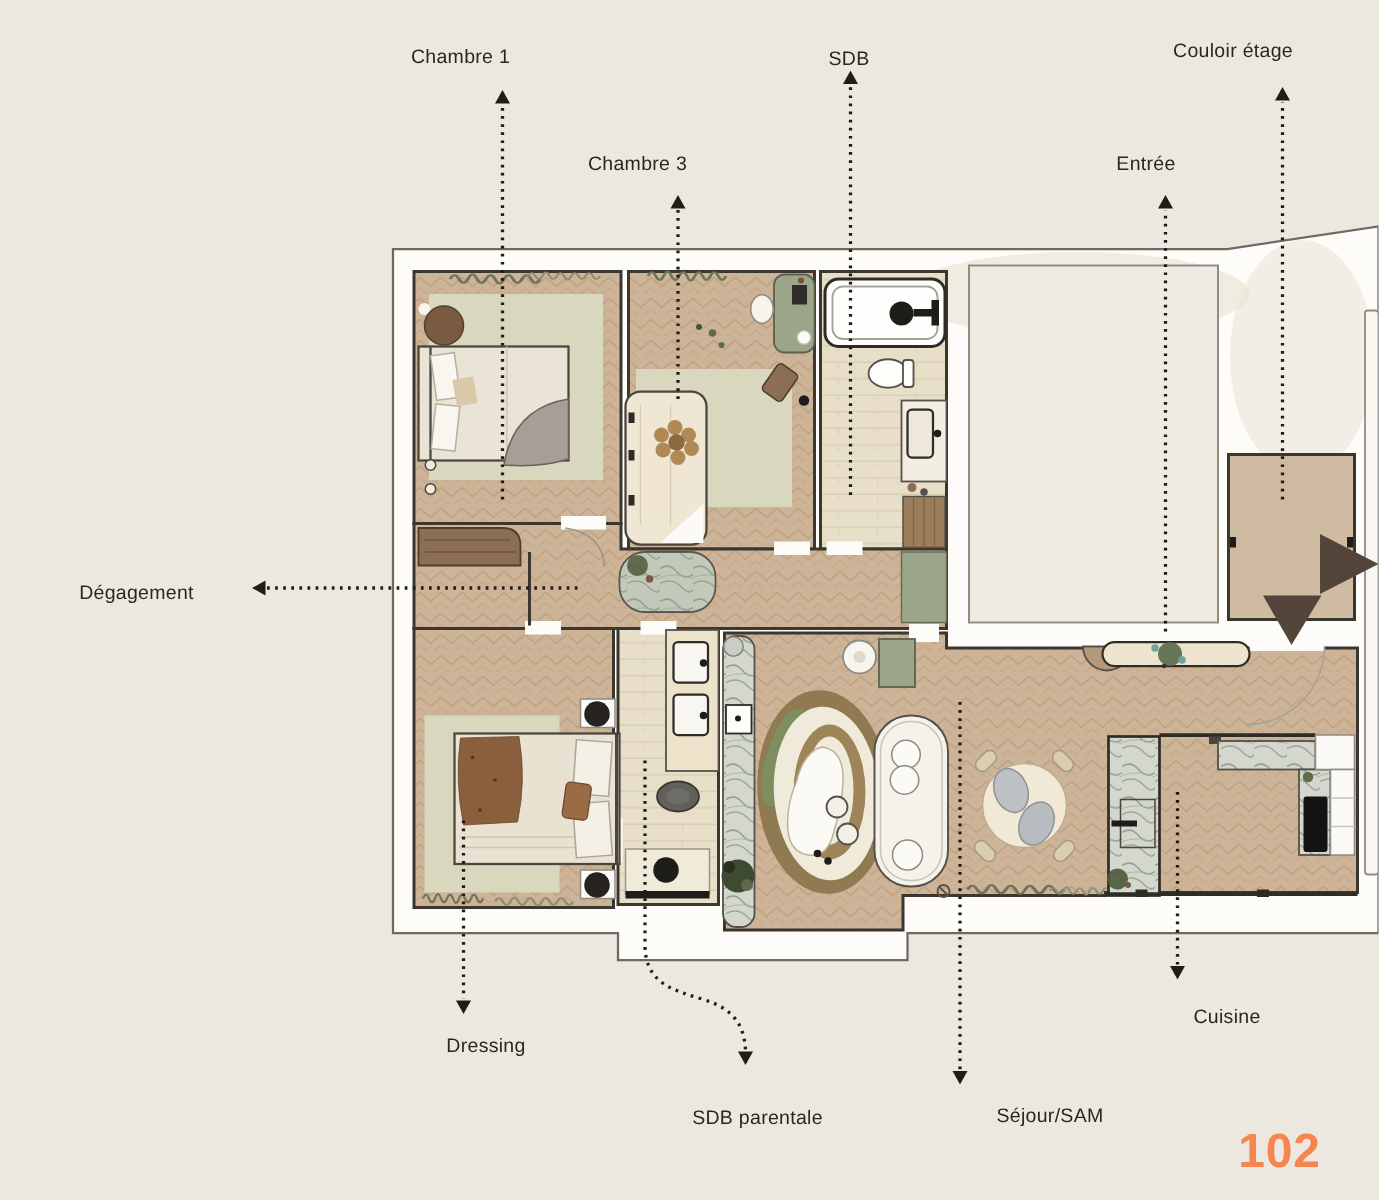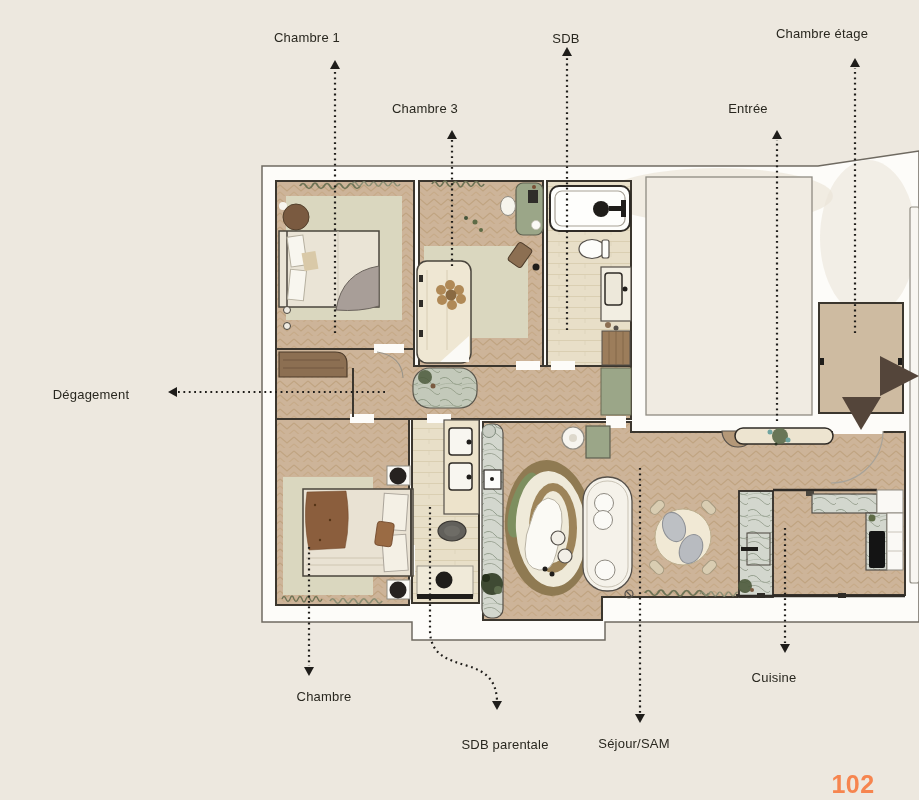--- a/index.html
+++ b/index.html
@@ -16,23 +16,23 @@
     transform:translateX(-50%);
     font-size:13px;
     color:var(--label_text,#29271F);
     letter-spacing:.2px;
     white-space:nowrap;
     line-height:1.1;
     text-align:center;
   }
   .page-number{
     position:absolute;
-    left:853px;top:770px;
+    left:853px;top:749px;
     transform:translateX(-50%);
-    font-size:25px;
+    font-size:32px;
     font-weight:bold;
     color:var(--accent,#F6854F);
     letter-spacing:.5px;
   }
 </style>
 </head>
 <body>
 
 <div class="page">
 
@@ -328,23 +328,23 @@
     <path d="M309,676 l-5,-9 h10 z"></path>
     <path d="M497,710 l-5,-9 h10 z"></path>
     <path d="M640,723 l-5,-9 h10 z"></path>
     <path d="M785,653 l-5,-9 h10 z"></path>
   </g>
 </svg>
 
 <div class="lbl" style="left:307px;top:31px">Chambre 1</div>
 <div class="lbl" style="left:425px;top:102px">Chambre 3</div>
 <div class="lbl" style="left:566px;top:32px">SDB</div>
-<div class="lbl" style="left:822px;top:27px">Chambre étage</div>
-<div class="lbl" style="left:748px;top:102px">Entrée</div>
+<div class="lbl" style="left:822px;top:27px">Couloir étage</div>
+<div class="lbl" style="left:764px;top:102px">Entrée</div>
 <div class="lbl" style="left:91px;top:388px">Dégagement</div>
-<div class="lbl" style="left:324px;top:690px">Chambre</div>
+<div class="lbl" style="left:324px;top:690px">Dressing</div>
 <div class="lbl" style="left:505px;top:738px">SDB parentale</div>
-<div class="lbl" style="left:634px;top:737px">Séjour/SAM</div>
-<div class="lbl" style="left:774px;top:671px">Cuisine</div>
+<div class="lbl" style="left:700px;top:737px">Séjour/SAM</div>
+<div class="lbl" style="left:818px;top:671px">Cuisine</div>
 
 <div class="page-number">102</div>
 
 </div>
 
 </body></html>

